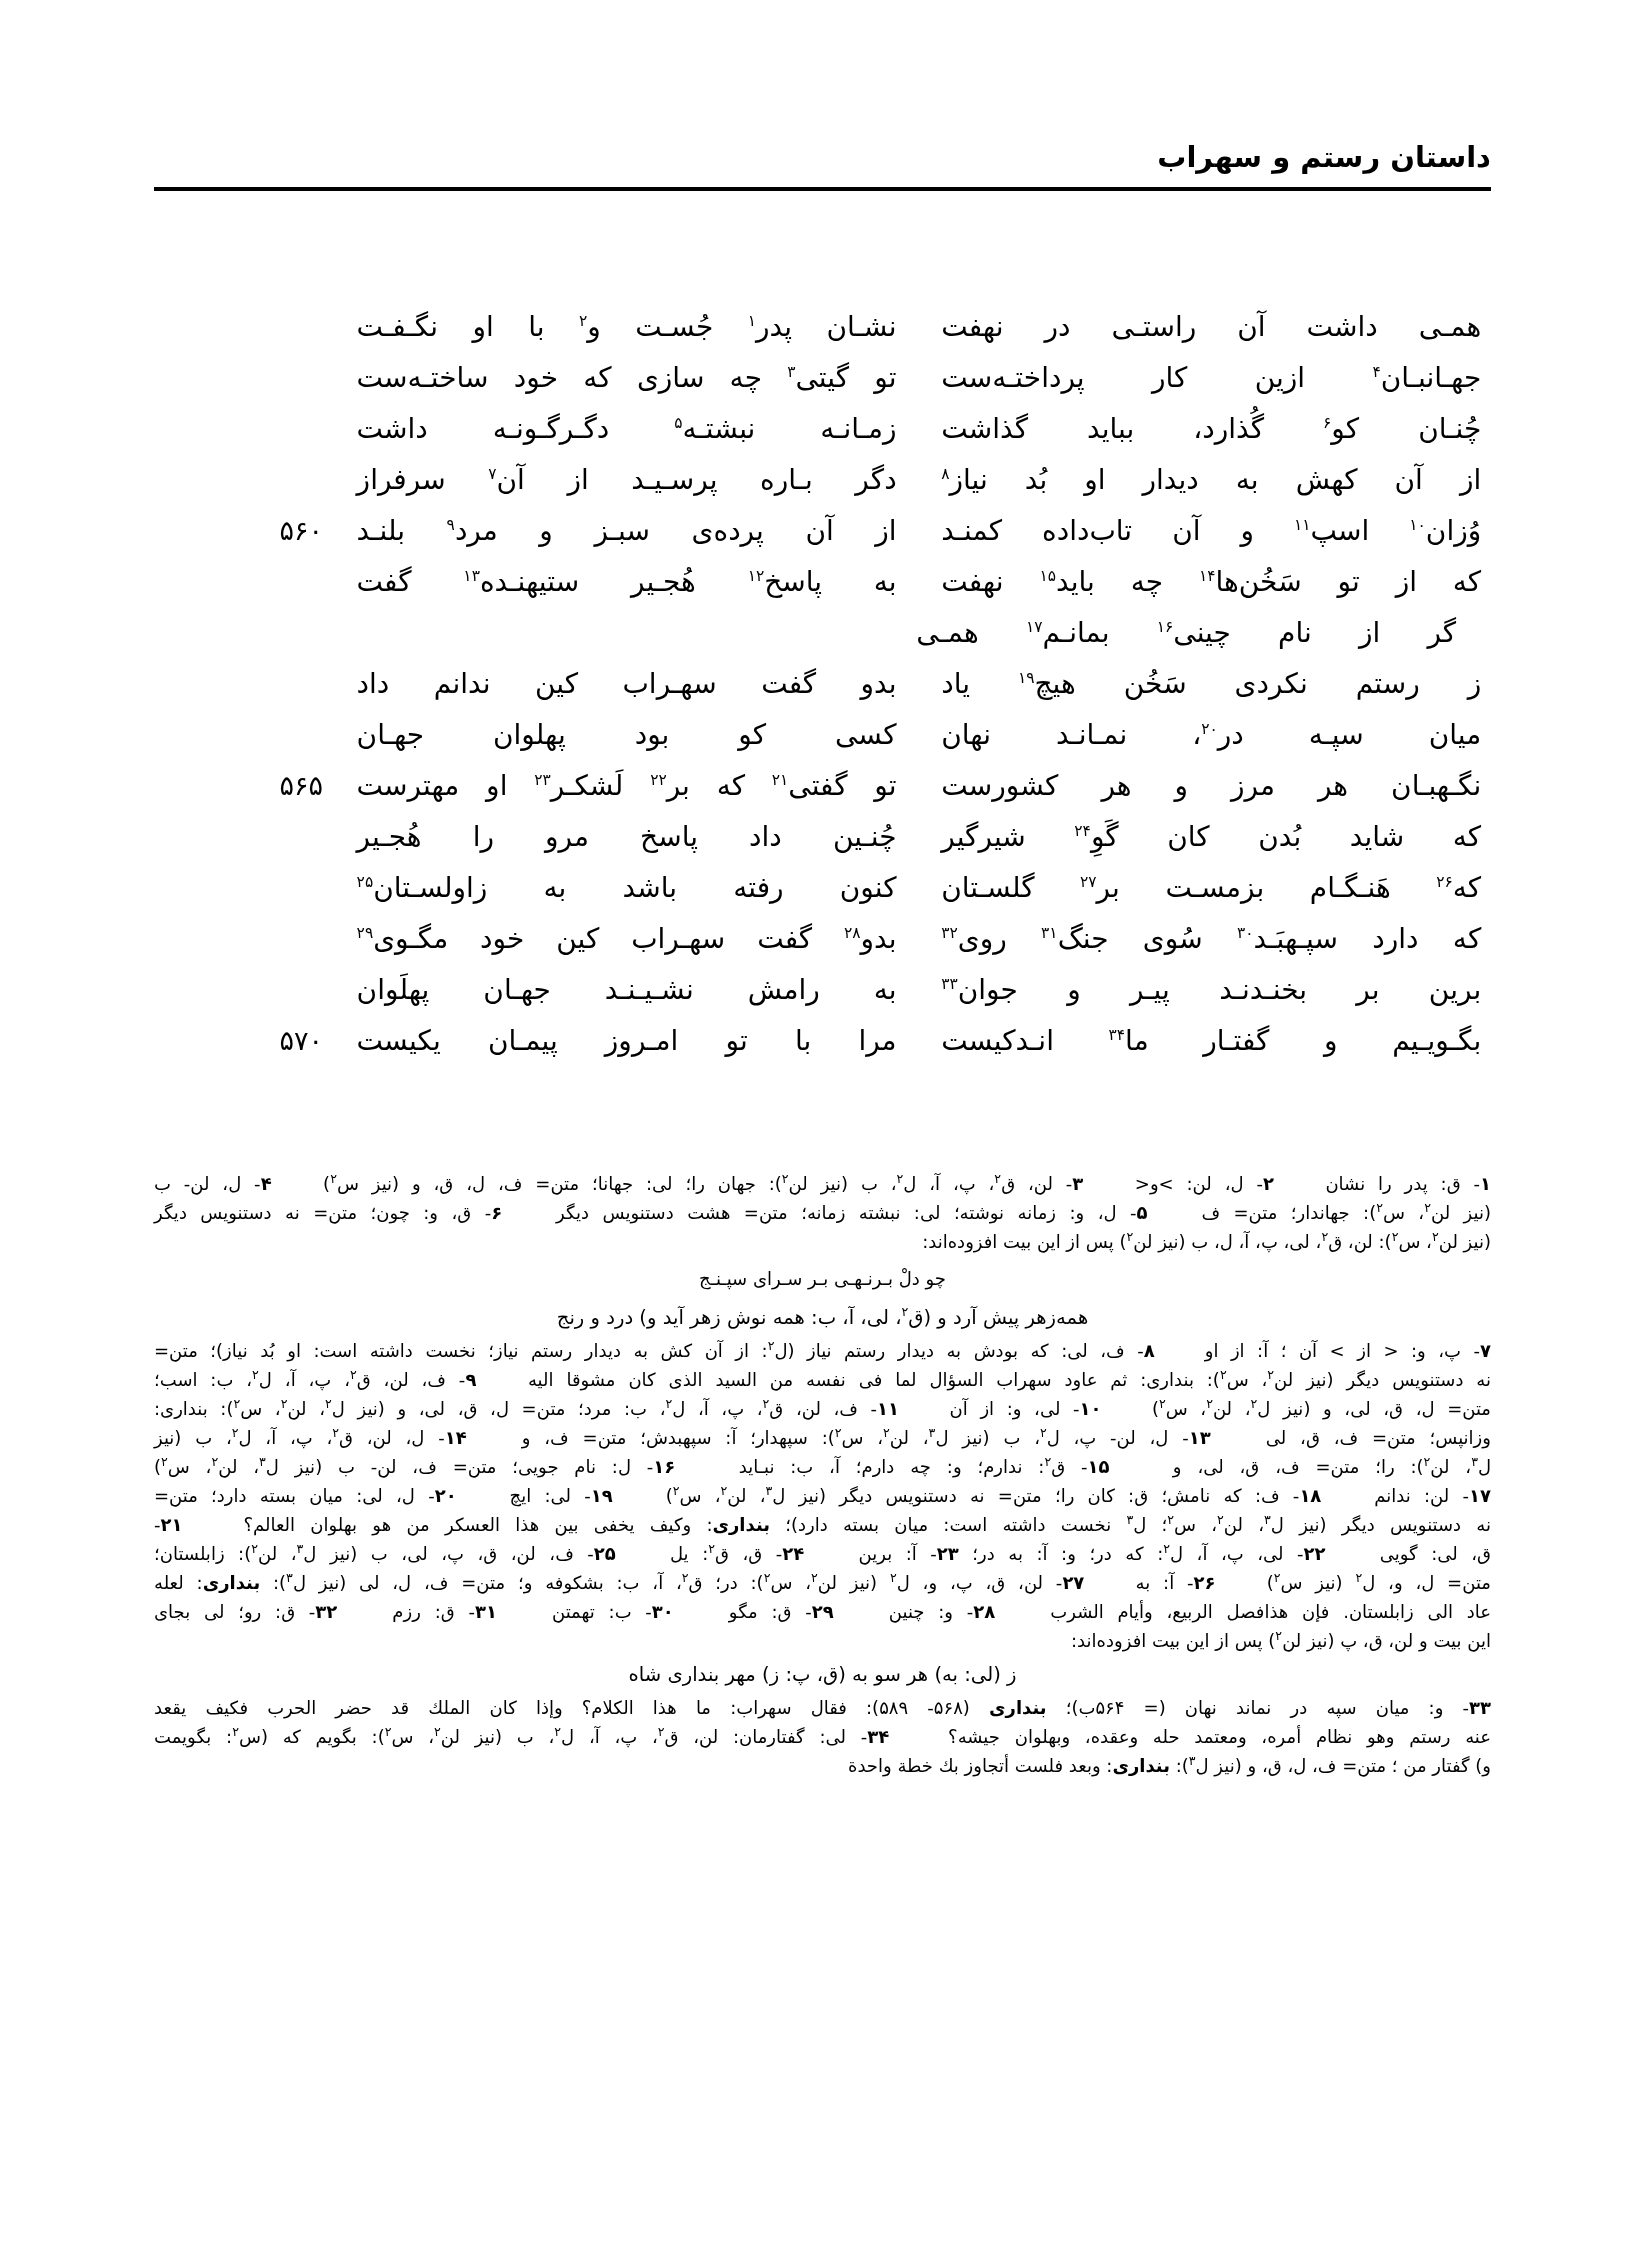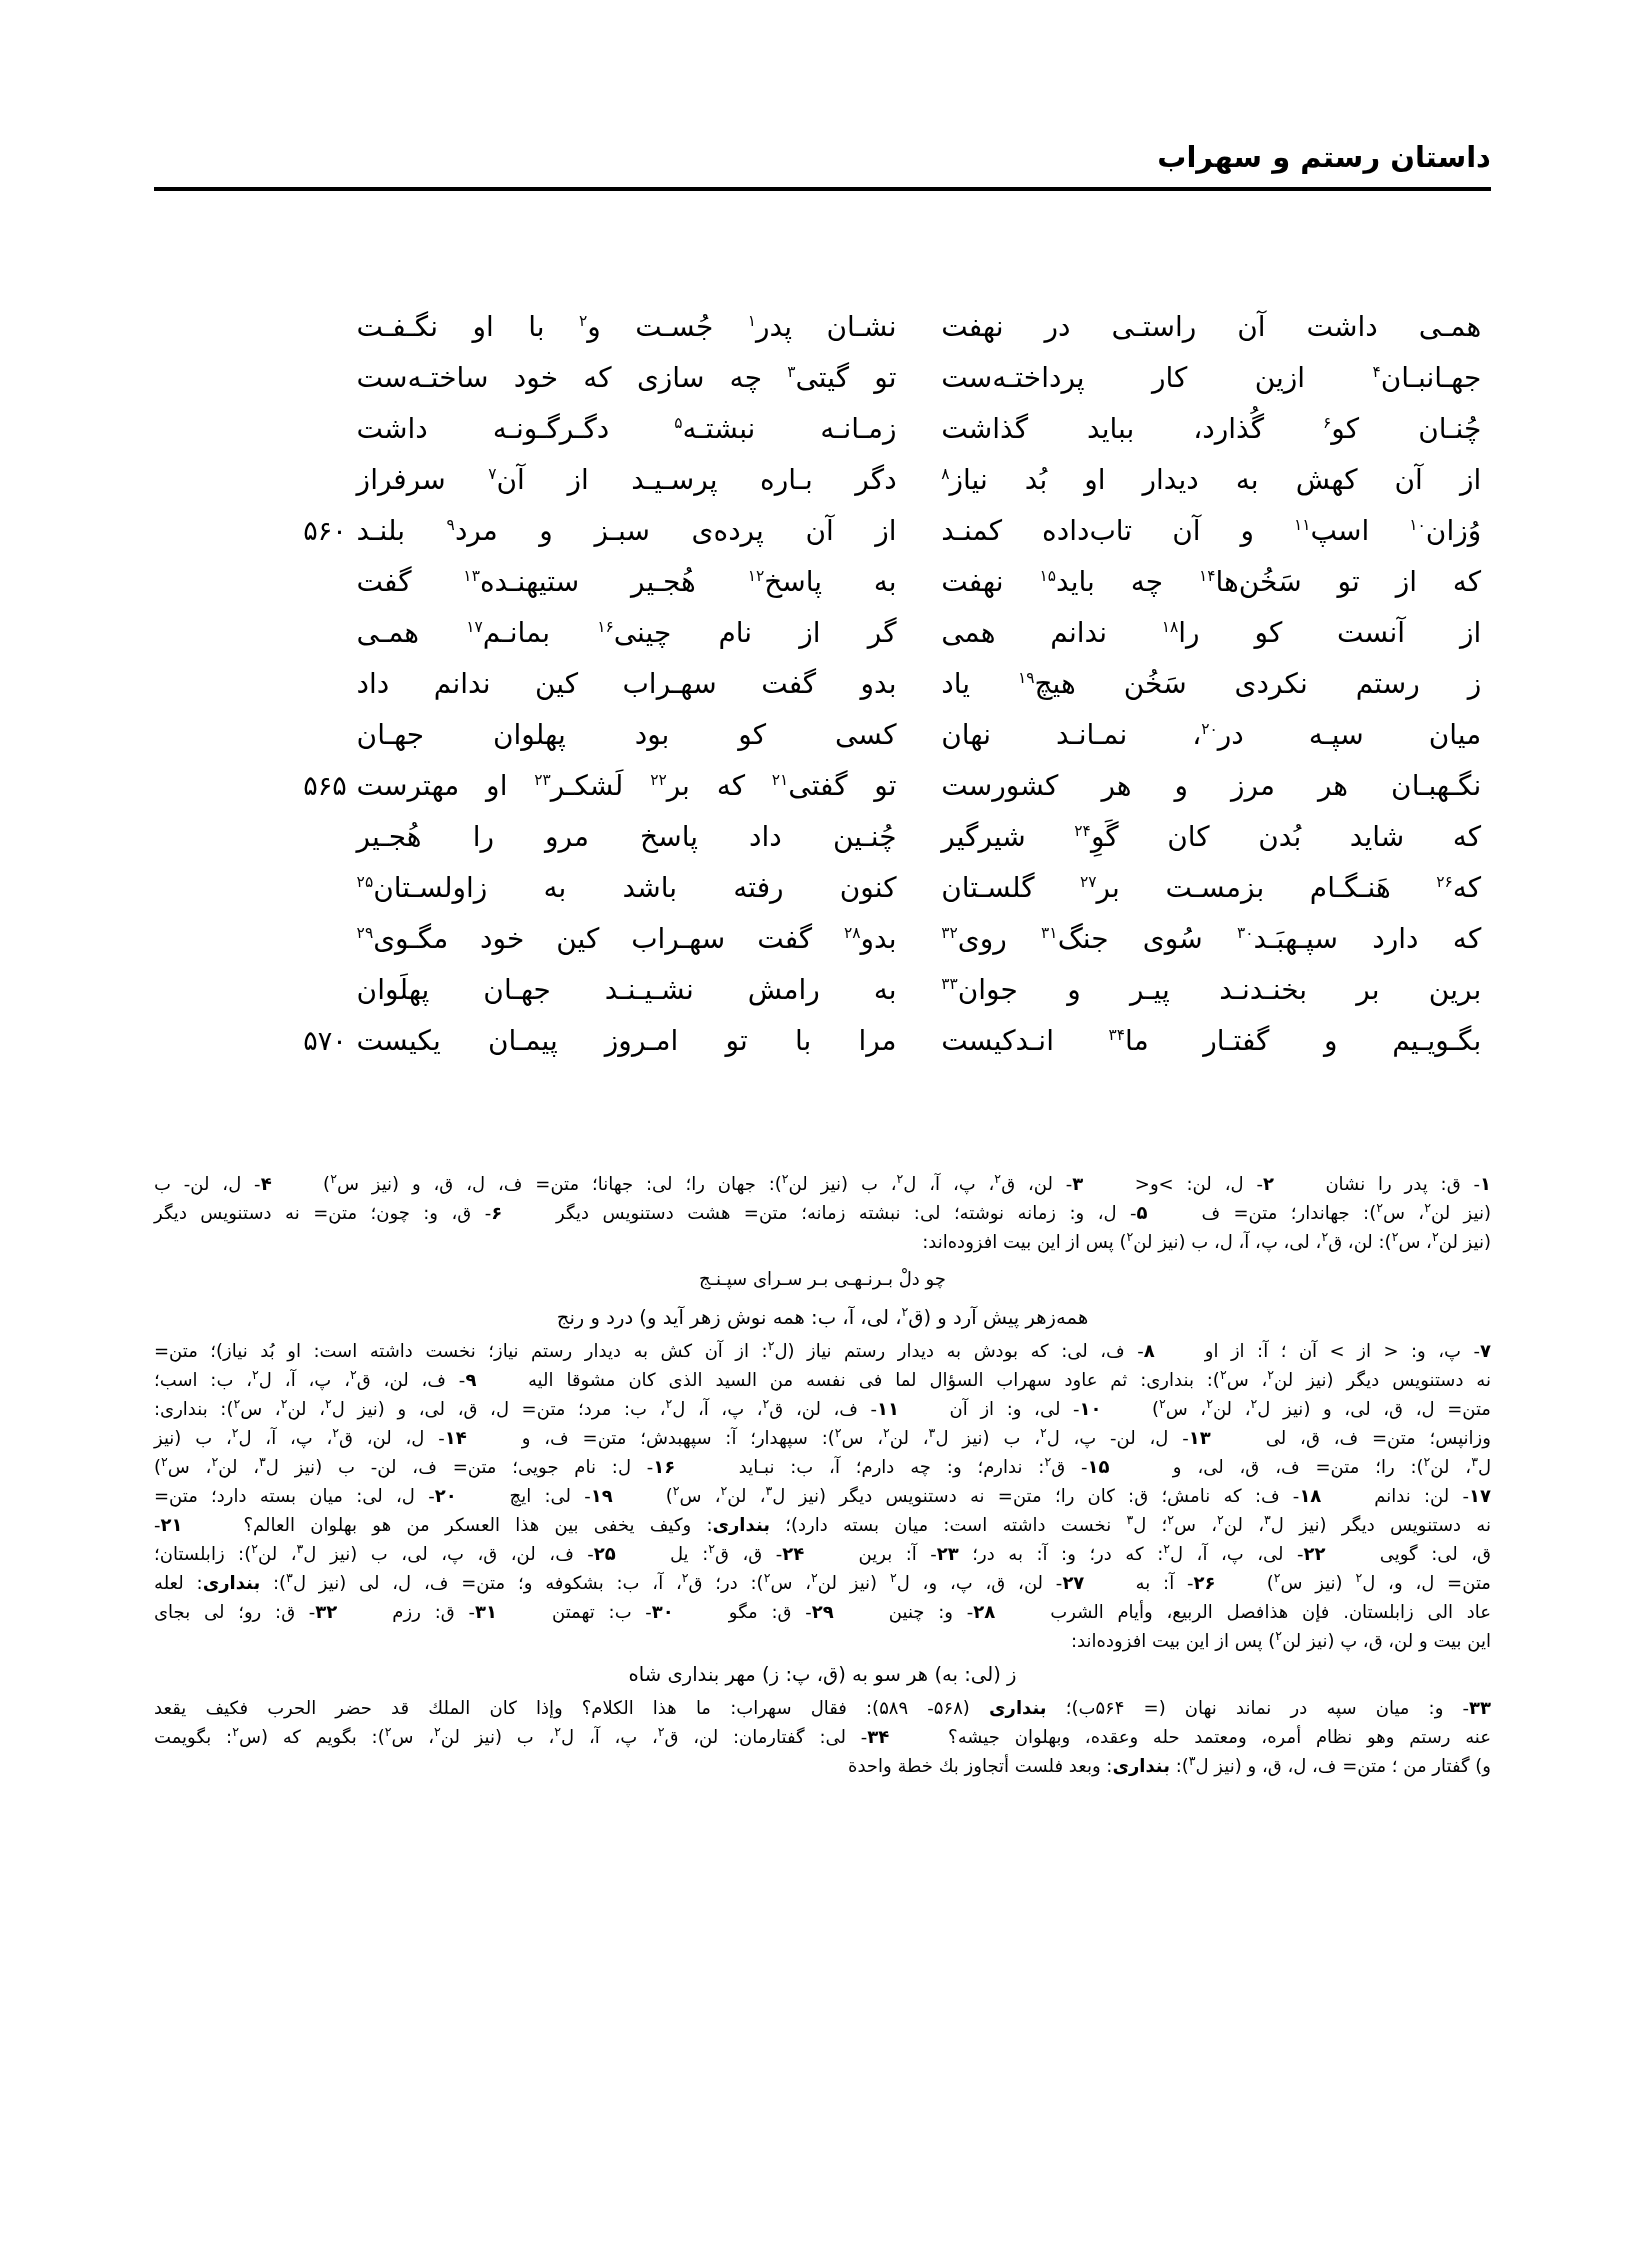--- a/index.html
+++ b/index.html
@@ -53,20 +53,21 @@
     display: flex;
     flex-direction: row;
     align-items: baseline;
     height: 51px;
     font-size: 28px;
     line-height: 51px;
   }
   .vnum {
     width: 91px;
     flex: 0 0 91px;
+    text-align: center;
     font-size: 27px;
     letter-spacing: 0.7px;
     white-space: nowrap;
   }
   .hemi {
     flex: 1 1 0;
     text-align: justify;
     text-align-last: justify;
     white-space: nowrap;
     overflow: visible;
@@ -174,21 +175,20 @@
         <div class="hemi hemi-r">از آن پرده‌ی سبـز و مرد<sup class="sup">۹</sup> بلنـد</div>
         <div class="vnum">۵۶۰</div>
       </div>
       <div class="beyt">
         <div class="hemi hemi-l">که از تو سَخُن‌ها<sup class="sup">۱۴</sup> چه باید<sup class="sup">۱۵</sup> نهفت</div>
         <div class="gap"></div>
         <div class="hemi hemi-r">به پاسخ<sup class="sup">۱۲</sup> هُجـیر ستیهنـده<sup class="sup">۱۳</sup> گفت</div>
         <div class="vnum"></div>
       </div>
       <div class="beyt">
-        <div class="hemi hemi-l">از آنست کو را<sup class="sup">۱۸</sup> ندانم همی</div>
         <div class="gap"></div>
         <div class="hemi hemi-r">گر از نام چینی<sup class="sup">۱۶</sup> بمانـم<sup class="sup">۱۷</sup> همـی</div>
         <div class="vnum"></div>
       </div>
       <div class="beyt">
         <div class="hemi hemi-l">ز رستم نکردی سَخُن هیچ<sup class="sup">۱۹</sup> یاد</div>
         <div class="gap"></div>
         <div class="hemi hemi-r">بدو گفت سهـراب کین ندانم داد</div>
         <div class="vnum"></div>
       </div>

